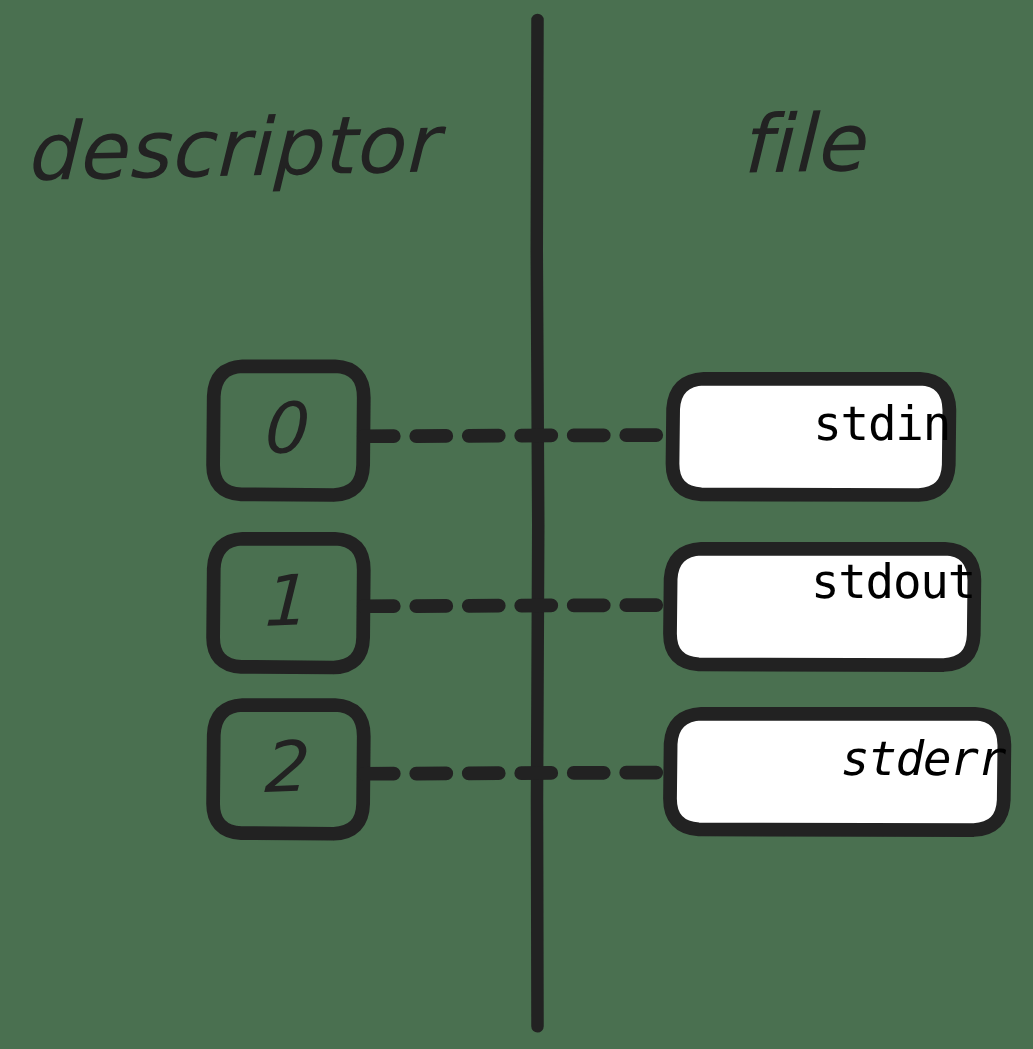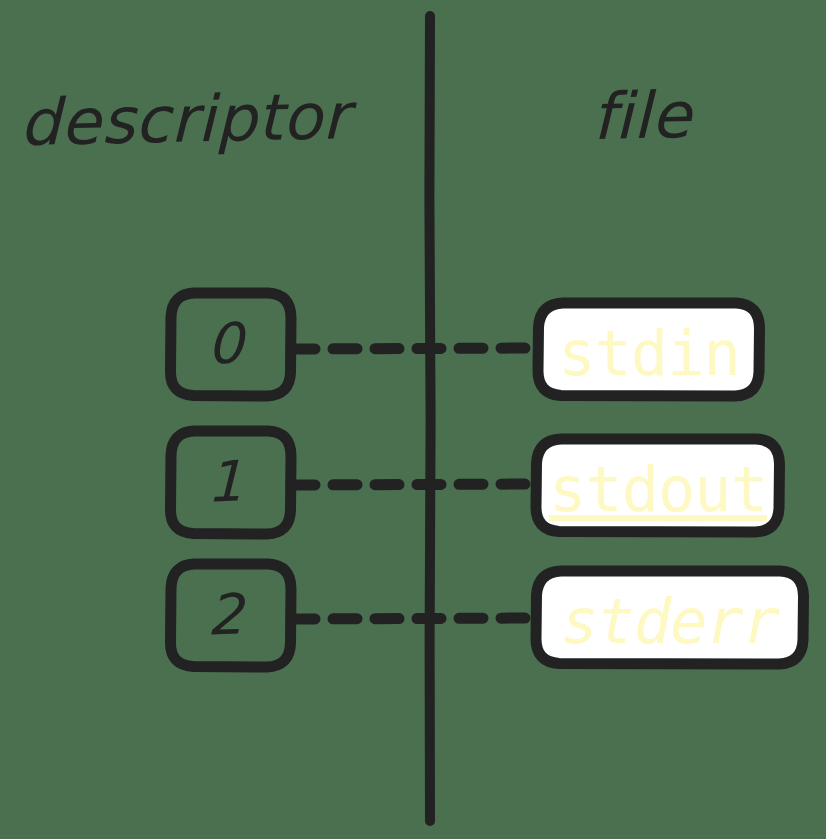--- a/index.html
+++ b/index.html
@@ -57,24 +57,24 @@
     font-family: "DejaVu Sans", sans-serif;
     color: #222222;
     transform: skewX(-5deg) rotate(-2deg);
     transform-origin: center center;
     text-align: center;
     width: 60px;
   }
   .file-text {
     position: absolute;
     font-family: "DejaVu Sans Mono", monospace;
-    font-size: 62px;
-    color: #fef9c3;
+    font-size: 38px;
+    color: #000000;
     white-space: nowrap;
-    text-align: center;
+    text-align: right;
     letter-spacing: -1px;
   }
 </style>
 </head>
 <body style="background: rgb(74, 112, 80);">
 
 <div id="canvas">
 
   <svg id="diagram-svg" viewBox="0 0 826 839" xmlns="http://www.w3.org/2000/svg">
     <g>
@@ -101,16 +101,16 @@
   </svg>
 
   <div class="hand-label" id="label-descriptor">descriptor</div>
   <div class="hand-label" id="label-file">file</div>
 
   <div class="fd-digit" style="left:200px; top:311px;">0</div>
   <div class="fd-digit" style="left:200px; top:449px;">1</div>
   <div class="fd-digit" style="left:200px; top:582px;">2</div>
 
   <div class="file-text" style="left:538px; top:317px; width:222px;">stdin</div>
-  <div class="file-text" style="left:536px; top:453px; width:244px;text-decoration:underline;">stdout</div>
+  <div class="file-text" style="left:536px; top:443px; width:244px;">stdout</div>
   <div class="file-text" style="left:536px; top:585px; width:268px;font-style:italic;">stderr</div>
 
 </div>
 
 </body></html>

